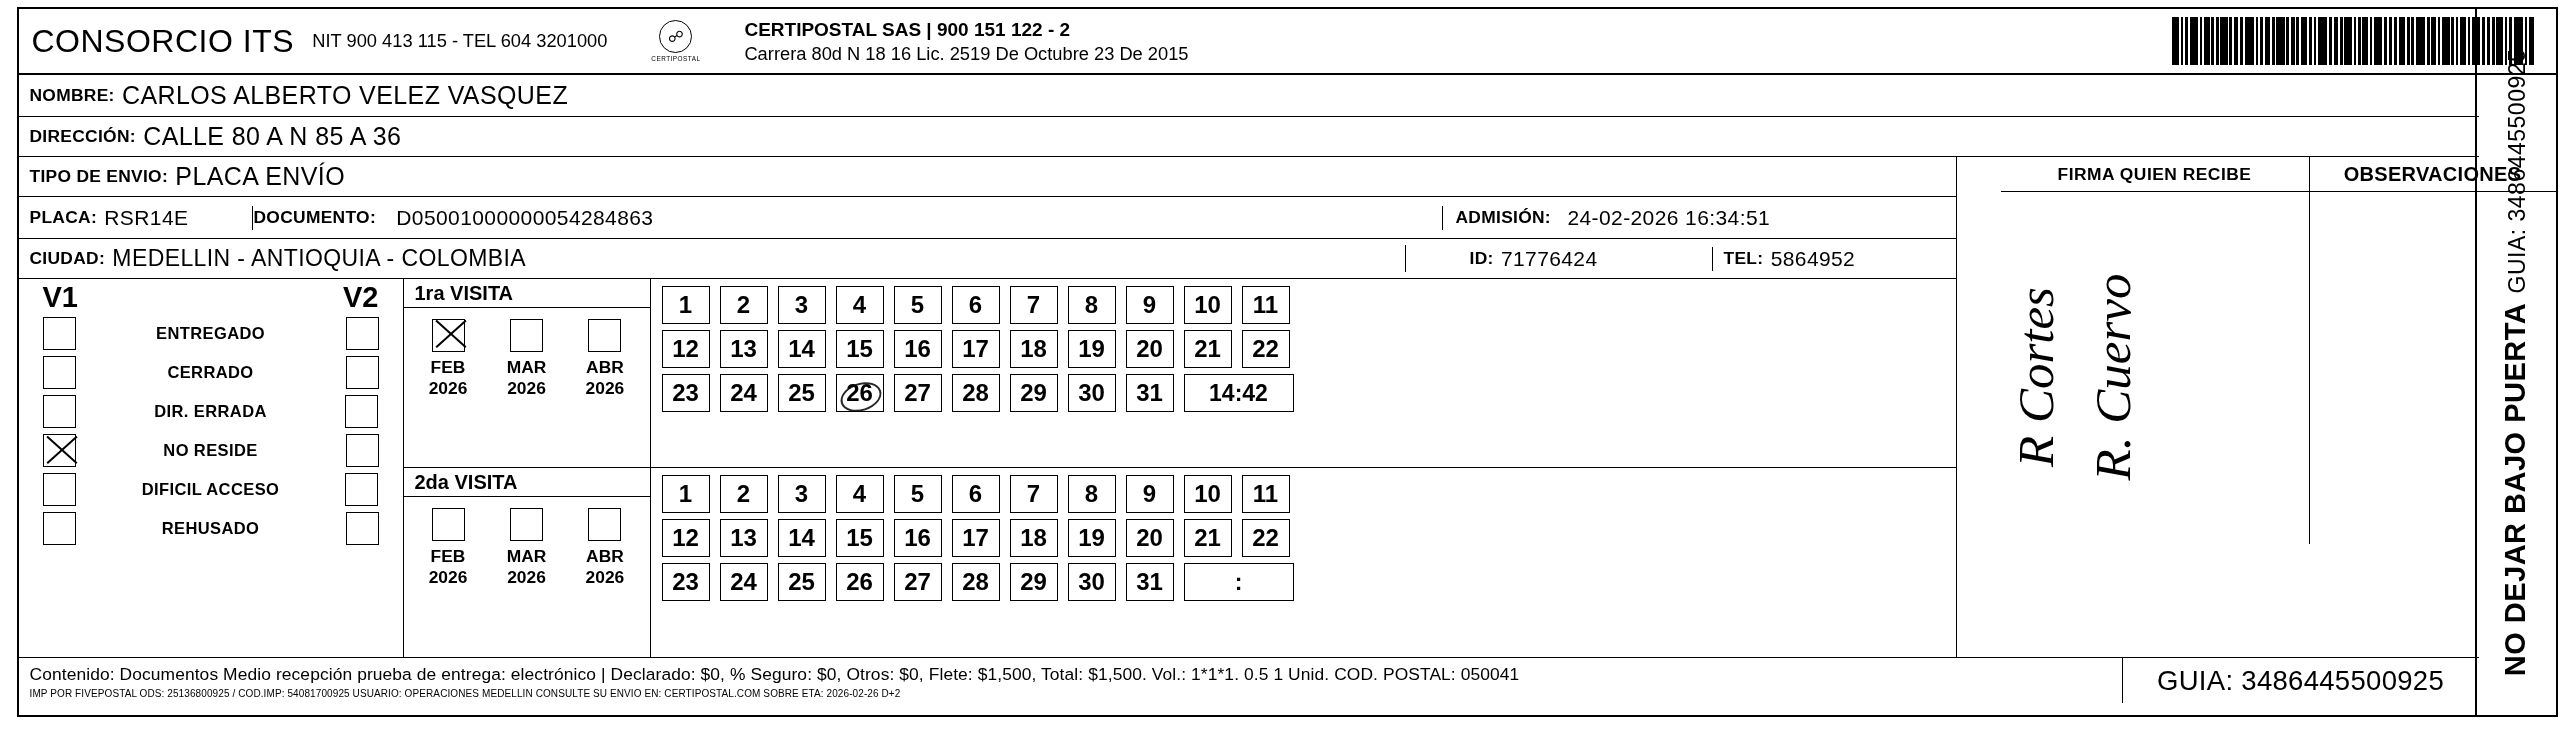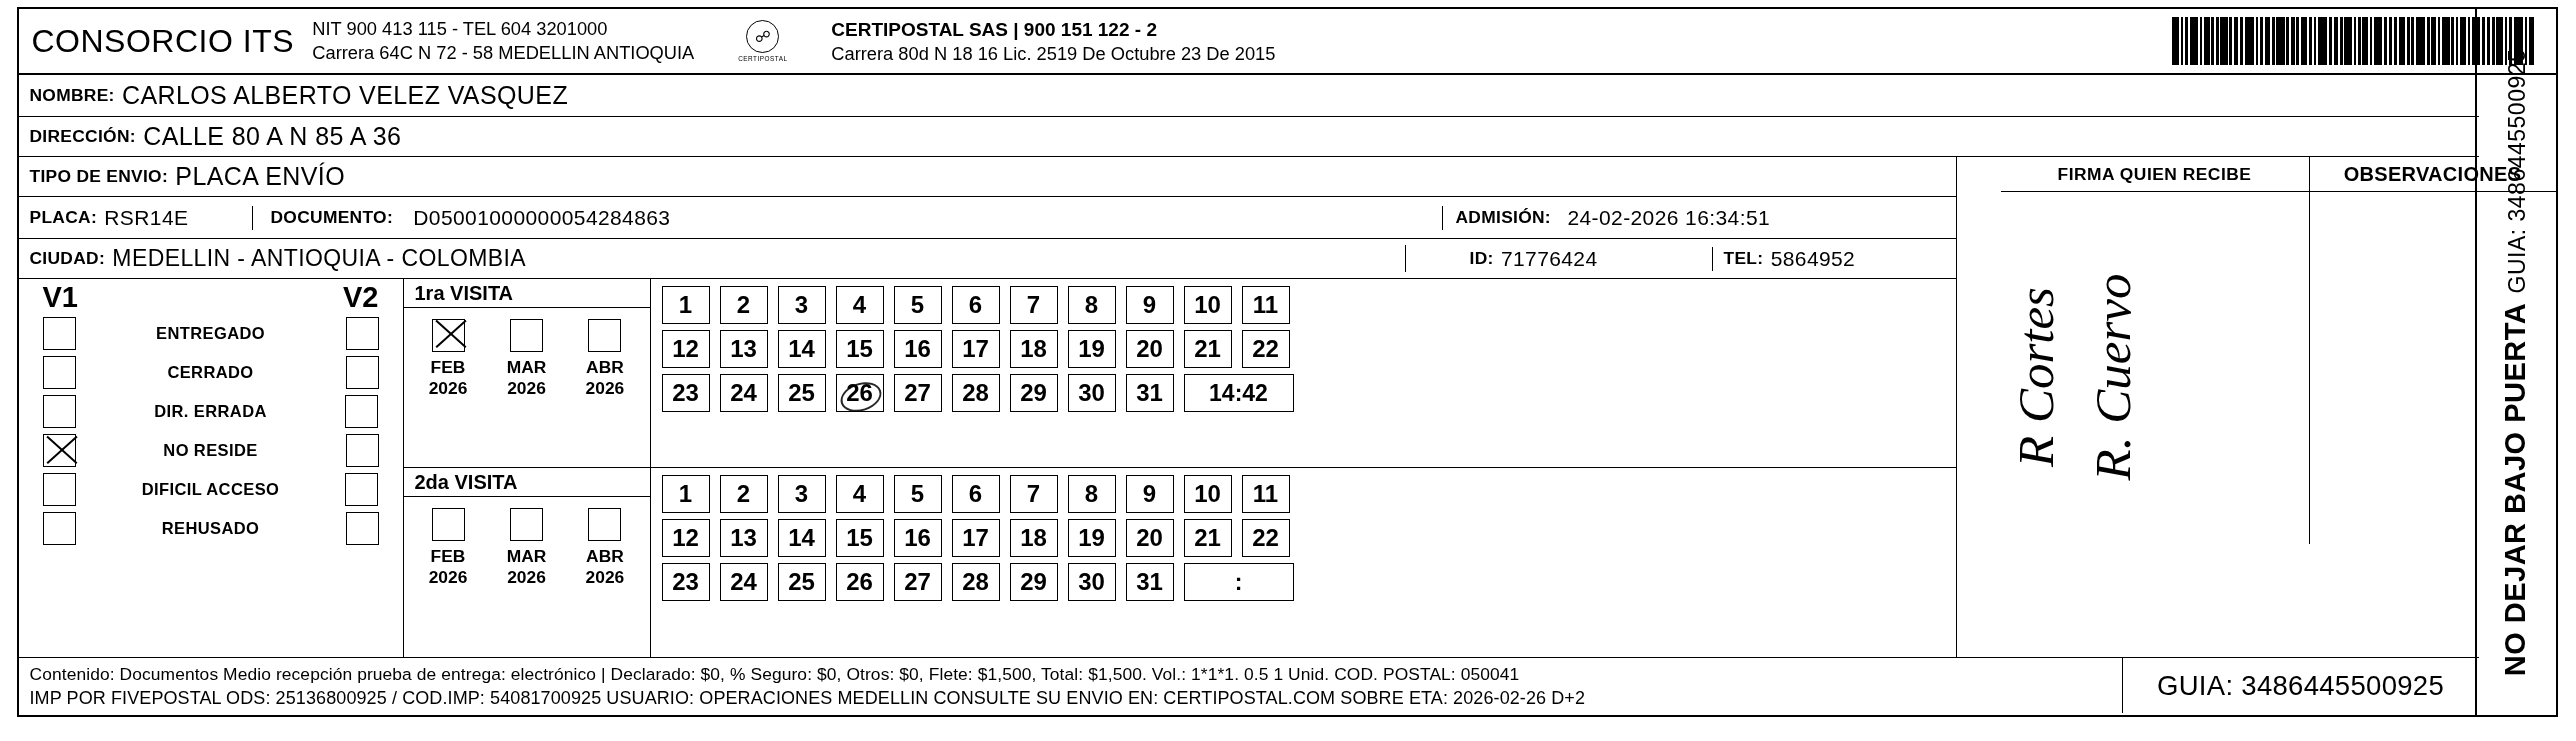--- a/index.html
+++ b/index.html
@@ -59,35 +59,34 @@
   .firma-head .c1{flex:1;display:flex;align-items:center;justify-content:center;font-size:17.4px;font-weight:bold;letter-spacing:0.5px;}
   .firma-head .c2{width:247px;border-left:1.8px solid #000;box-sizing:border-box;display:flex;align-items:center;justify-content:center;font-size:20px;font-weight:bold;letter-spacing:0.3px;}
   .firma-body{display:flex;height:352px;}
   .firma-body .c1{flex:1;position:relative;}
   .firma-body .c2{width:247px;border-left:1.8px solid #000;box-sizing:border-box;}
   .sig{position:absolute;font-family:"Liberation Serif", serif;font-style:italic;font-size:51px;transform:rotate(-90deg);white-space:nowrap;}
   
   .footer{display:flex;border-top:1.8px solid #000;box-sizing:border-box;}
   .footer-left{flex:1;padding:5.5px 0 3.7px 11px;}
   .f1{font-size:17.4px;letter-spacing:0.1px;}
-  .f2{font-size:18px;letter-spacing:0.1px;margin-top:3.7px;}
+  .f2{font-size:10px;letter-spacing:0.1px;margin-top:3.7px;}
   .footer-right{width:357px;border-left:1.8px solid #000;box-sizing:border-box;display:flex;align-items:center;justify-content:center;font-size:27.5px;letter-spacing:0.3px;}
   .cell-bd-r{border-right:1.8px solid #000;}
 </style>
 </head>
 <body>
 
 <div class="sheet">
   <div class="label">
 
     <div class="hdr">
       <div class="hdr-consorcio">CONSORCIO ITS</div>
       <div class="hdr-nit">
         <div>NIT 900 413 115 - TEL 604 3201000</div>
-        <div>Carrera 64C N 72 - 58 MEDELLIN ANTIOQUIA</div>
       </div>
       <div class="hdr-logo">
         <div class="logo-circle">☍</div>
         <div class="logo-text">CERTIPOSTAL</div>
       </div>
       <div class="hdr-cert">
         <div class="big">CERTIPOSTAL SAS | 900 151 122 - 2</div>
         <div>Carrera 80d N 18 16  Lic. 2519 De Octubre 23 De 2015</div>
       </div>
       <div class="barcode">
@@ -169,21 +168,21 @@
         <div class="trow" style="height:40px;">
           <span class="ttl">TIPO DE ENVIO:</span>
           <span class="val">PLACA ENVÍO</span>
         </div>
 
         <div class="trow" style="height:42px;padding-left:0;">
           <div style="width:234px;display:flex;align-items:center;padding-left:11px;box-sizing:border-box;" class="cell-bd-r">
             <span class="ttl">PLACA:</span>
             <span class="val val-sm">RSR14E</span>
           </div>
-          <div style="flex:1;display:flex;align-items:center;padding-left:18px;box-sizing:border-box;" class="cell-bd-r">
+          <div style="flex:1;display:flex;align-items:center;padding-left:1px;box-sizing:border-box;" class="cell-bd-r">
             <span class="ttl">DOCUMENTO:</span>
             <span class="val val-sm" style="margin-left:13px">D05001000000054284863</span>
           </div>
           <div style="width:513px;display:flex;align-items:center;padding-left:13px;box-sizing:border-box;">
             <span class="ttl">ADMISIÓN:</span>
             <span class="val val-sm" style="margin-left:9.2px">24-02-2026 16:34:51</span>
           </div>
         </div>
 
         <div class="trow" style="height:40px;padding-left:0;">

